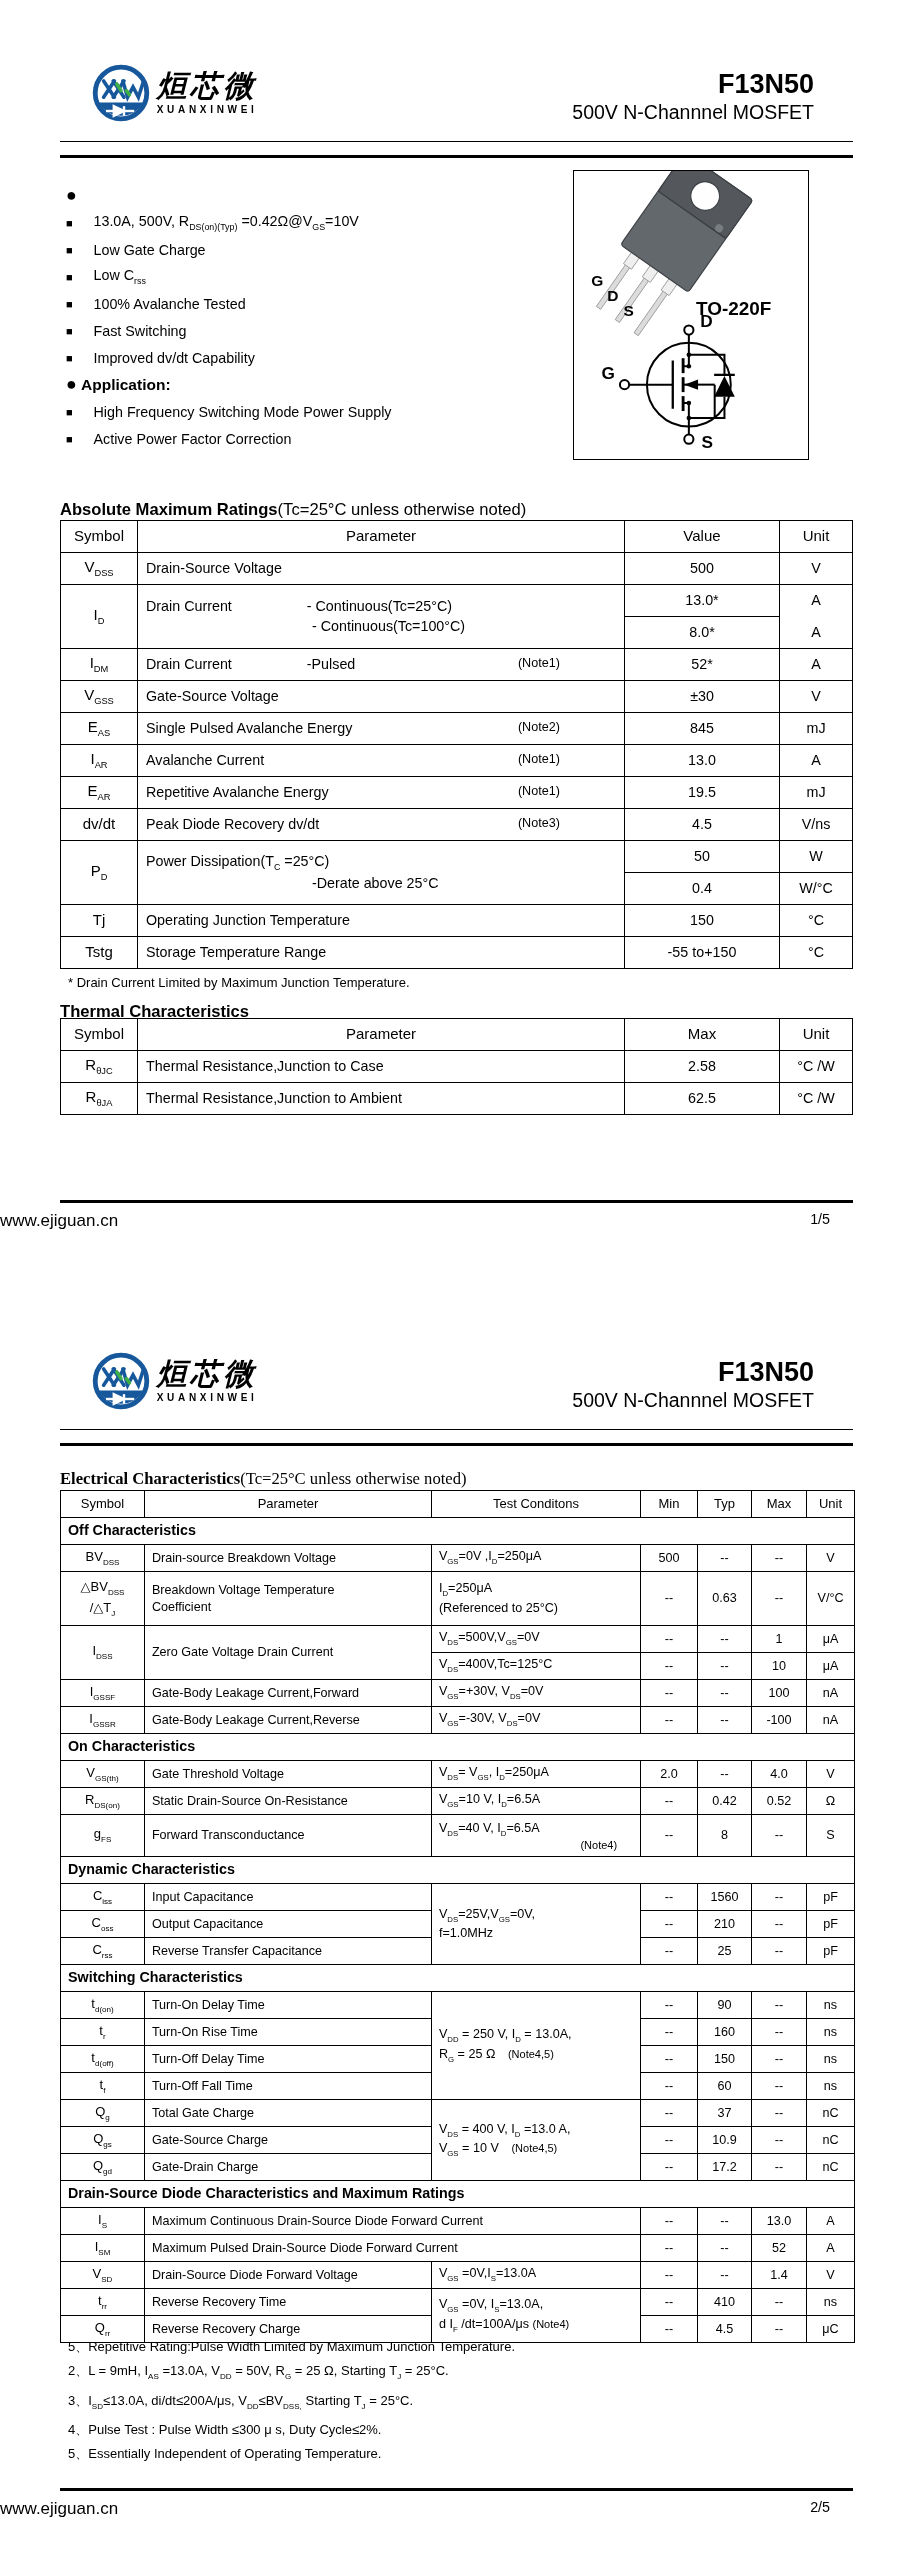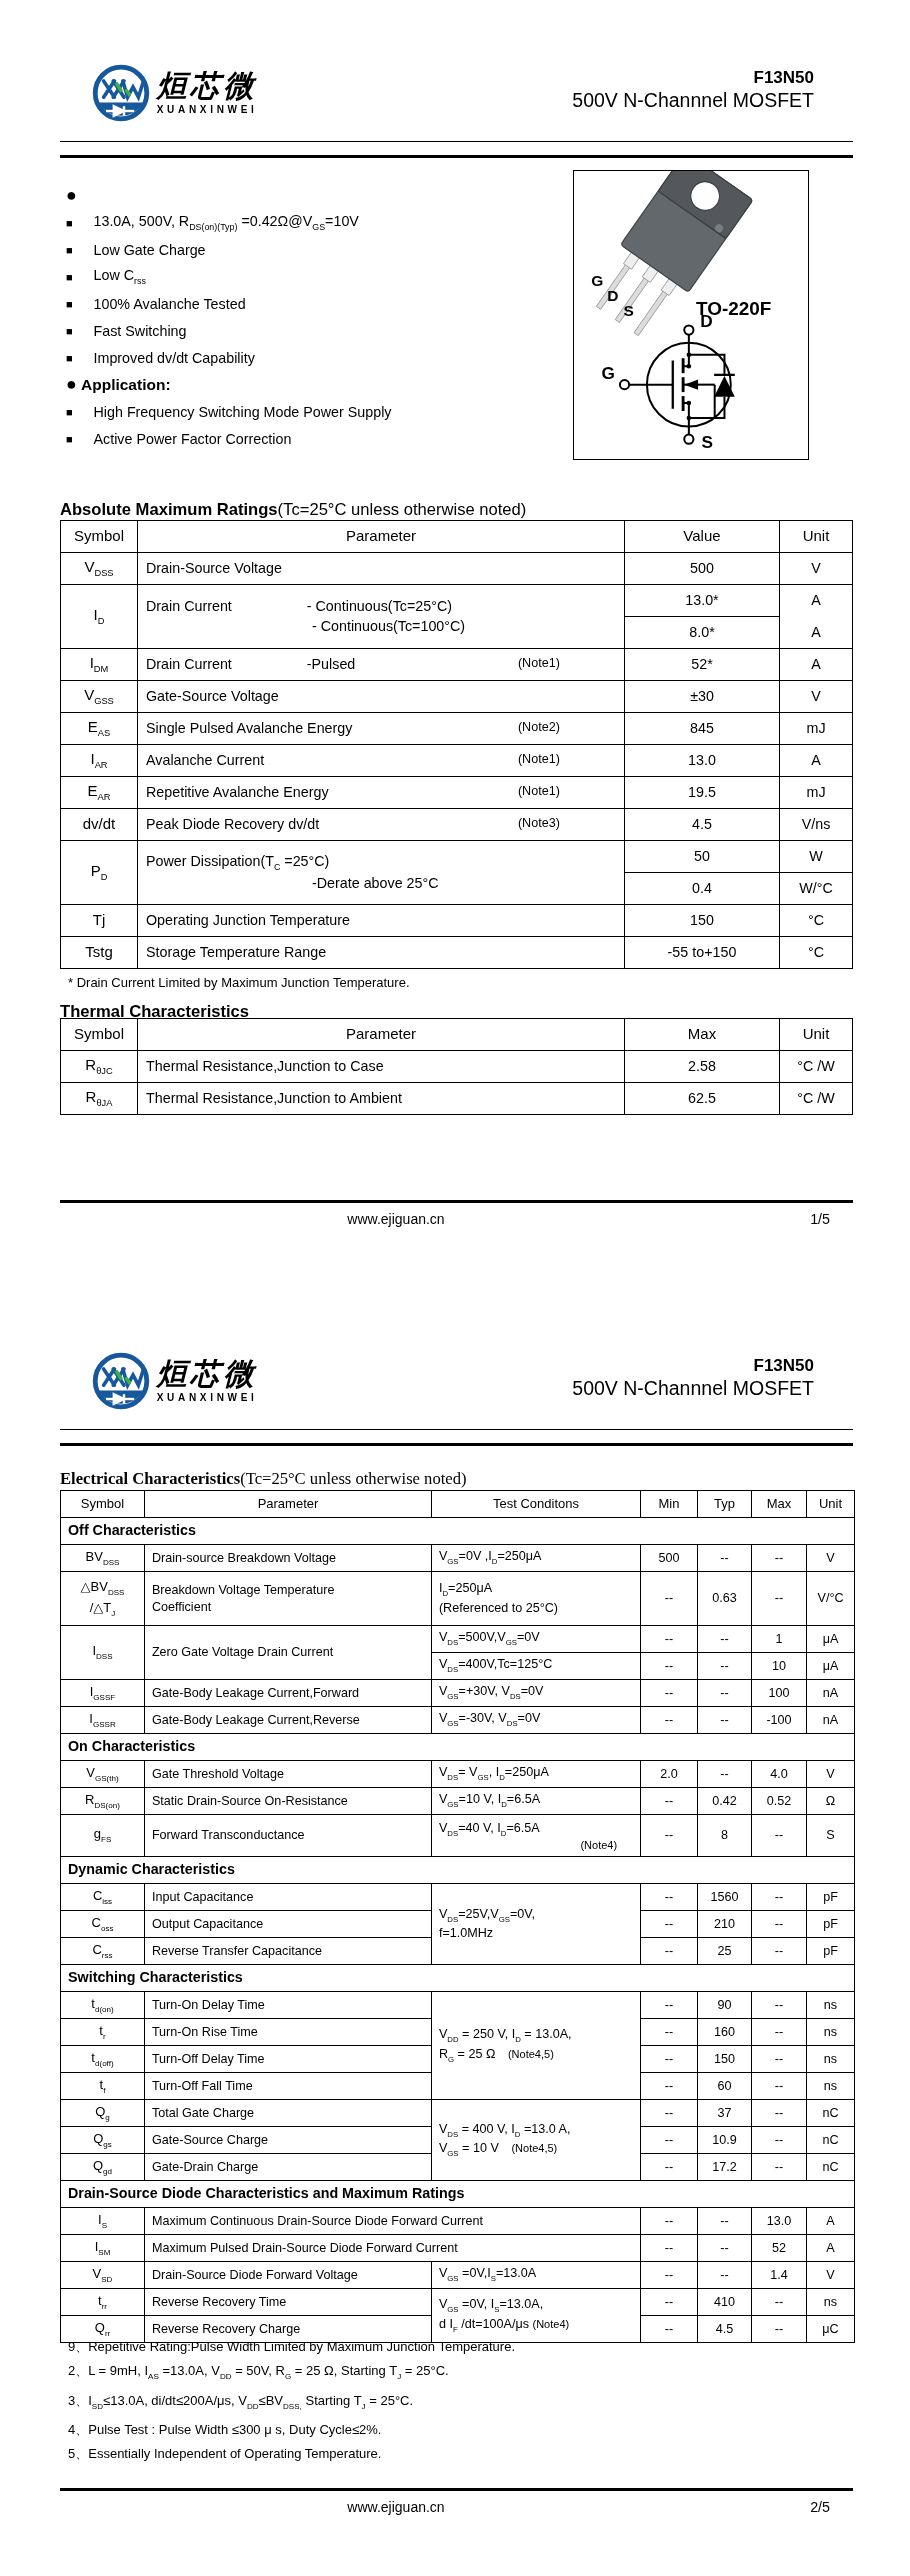--- a/index.html
+++ b/index.html
@@ -8,21 +8,21 @@
   .page{position:absolute;left:0;width:910px;height:1288px;background:#fff;}
   #p1{top:0;} #p2{top:1288px;}
 
   
   .logo{position:absolute;left:91px;top:63px;display:flex;align-items:flex-start;}
   .logo svg{display:block;}
   .logo-txt{margin-left:5.7px;}
   .logo-cn{font-size:30px;font-weight:bold;letter-spacing:3.4px;line-height:1.0;margin-top:8px;font-style:italic;}
   .logo-en{font-size:10px;letter-spacing:3.7px;margin-top:3.4px;font-weight:bold;}
   .hdr-right{position:absolute;right:96px;top:68px;text-align:right;}
-  .part-no{font-size:17px;font-weight:bold;line-height:1.2;}
+  .part-no{font-size:27px;font-weight:bold;line-height:1.2;}
   .part-sub{font-size:19.5px;line-height:1.3;}
   .rule-thin{position:absolute;left:60px;width:793px;top:141px;height:1.1px;background:#000;}
   .rule-thick{position:absolute;left:60px;width:793px;top:155px;height:3.4px;background:#000;}
 
   
   .features{position:absolute;left:66px;top:182px;width:505px;}
   .feat{height:27px;display:flex;align-items:center;font-size:14.3px;}
   .feat .bullet{display:inline-block;text-align:left;}
   .feat .bullet.sq{font-size:11px;width:27.5px;}
   .feat .bullet.dot{font-size:18px;width:19.5px;}
@@ -67,21 +67,21 @@
 
   .footnote{position:absolute;left:68px;top:975px;font-size:13px;}
 
   
   .notes{position:absolute;left:68px;top:1047px;font-size:13px;}
   .notes .nl{line-height:24px;}
   .note-line{line-height:24px;}
 
   
   .pf-rule{position:absolute;left:60px;width:793px;top:1200px;height:3.4px;background:#000;}
-  .pf-site{position:absolute;left:0;width:792px;top:1211px;text-align:center;font-size:14px;}
+  .pf-site{position:absolute;left:0;width:792px;top:1211px;text-align:left;font-size:17px;}
   .pf-num{position:absolute;right:80px;top:1211px;font-size:14.3px;}
 </style>
 </head>
 <body>
 
 <div class="canvas">
 
   <section class="page" id="p1">
 
     <div class="logo">
@@ -623,21 +623,21 @@
             <td>--</td>
             <td>4.5</td>
             <td>--</td>
             <td>μC</td>
           </tr>
         </tbody>
       </table>
 
     <div class="notes">
       <div>
-          <div class="note-line">9、Repetitive Rating:Pulse Width Limited by Maximum Junction Temperature.</div>
+          <div class="note-line">5、Repetitive Rating:Pulse Width Limited by Maximum Junction Temperature.</div>
           <div class="note-line">2、L = 9mH, I<sub>AS</sub> =13.0A, V<sub>DD</sub> = 50V, R<sub>G</sub> = 25 Ω, Starting T<sub>J</sub> = 25°C.</div>
           <div class="note-line">3、I<sub>SD</sub>≤13.0A, di/dt≤200A/μs, V<sub>DD</sub>≤BV<sub>DSS,</sub> Starting T<sub>J</sub> = 25°C.</div>
           <div class="note-line">4、Pulse Test : Pulse Width ≤300 μ s, Duty Cycle≤2%.</div>
           <div class="note-line">5、Essentially Independent of Operating Temperature.</div>
         </div>
     </div>
 
     <div class="pf-rule"></div>
     <div class="pf-site">www.ejiguan.cn</div>
     <div class="pf-num">2/5</div>

